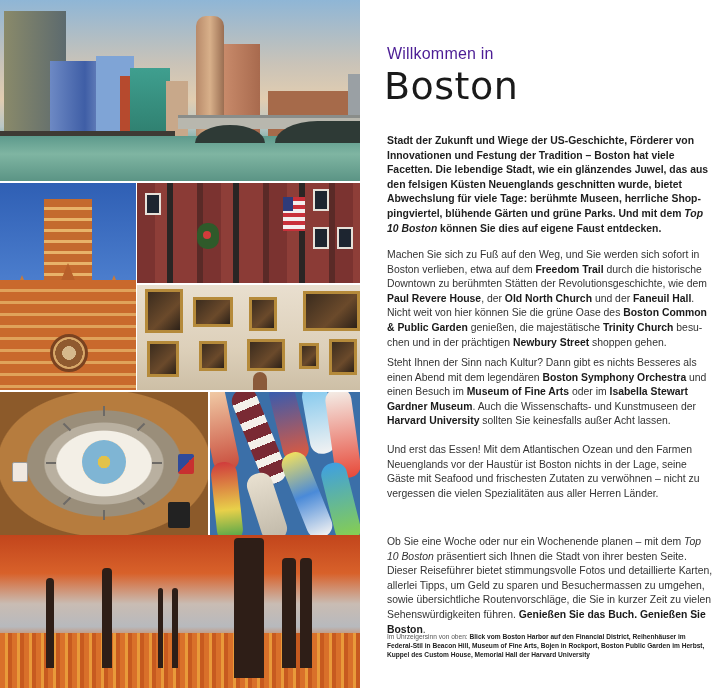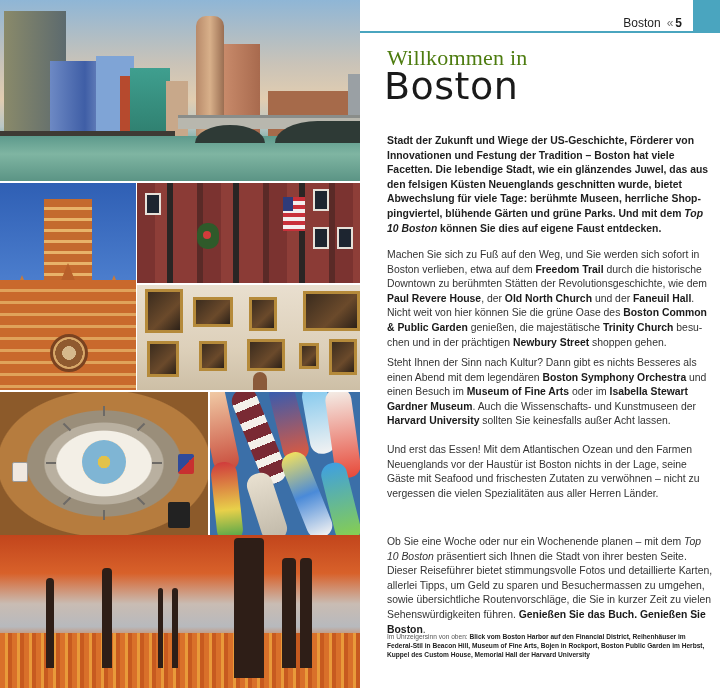--- a/index.html
+++ b/index.html
@@ -66,21 +66,21 @@
 
   
   .page { position: absolute; left: 360px; top: 0; width: 360px; height: 688px; background: #fff; }
   .header-bar { position: absolute; left: 0; right: 0; top: 0; height: 33px; }
   .header-rule { position: absolute; left: 0; right: 0; top: 31px; height: 2px; background: #4aa5bf; }
   .header-tab { position: absolute; right: 0; top: 0; width: 27px; height: 33px; background: #4aa5bf; }
   .running-head { position: absolute; right: 38px; top: 16px; font-family: "Liberation Sans", sans-serif; font-size: 12px; color: #1f1f1f; white-space: nowrap; }
   .running-head .sep { color: #777; margin: 0 4px 0 6px; letter-spacing: -2px; }
   .running-head .num { font-weight: bold; }
 
-  .title-small { position: absolute; left: 27px; top: 45px; font-family: Liberation Serif, serif; font-size: 22px; color: #4d7c0f; letter-spacing: 0.2px; }
+  .title-small { position: absolute; left: 27px; top: 45px; font-family: Liberation Sans, sans-serif; font-size: 16px; color: #4c1d95; letter-spacing: 0.2px; }
   .title-big { position: absolute; left: 24px; top: 64px; font-family: "DejaVu Sans", sans-serif; font-size: 38px; color: #1a1a1a; letter-spacing: 0.5px; }
 
   .body { position: absolute; left: 27px; width: 327px; font-family: "Liberation Sans", sans-serif; font-size: 10.4px; line-height: 14.6px; color: #333; }
   .body.intro { top: 134px; font-weight: bold; color: #1e1e1e; }
   .body b { color: #1a1a1a; }
   .body i { font-style: italic; }
   .p2 { top: 248px; }
   .p3 { top: 356px; }
   .p4 { top: 443px; }
   .p5 { top: 535px; }
@@ -177,27 +177,20 @@
     <div class="trunk" style="left:158px;width:5px;height:80px;"></div>
     <div class="trunk" style="left:172px;width:6px;height:80px;"></div>
     <div class="trunk" style="left:234px;width:30px;height:140px;bottom:10px;"></div>
     <div class="trunk" style="left:282px;width:14px;height:110px;"></div>
     <div class="trunk" style="left:300px;width:12px;height:110px;"></div>
   </div>
 </div>
 
 <div class="page">
 
-  <div class="header-bar">
-    <div class="running-head">
-      <span>Boston</span><span class="sep">«</span><span class="num">5</span>
-    </div>
-    <div class="header-rule"></div>
-    <div class="header-tab"></div>
-  </div>
 
   <div class="title-small">Willkommen in</div>
   <div class="title-big">Boston</div>
 
   <p class="body intro"><span>Stadt der Zukunft und Wiege der US-Geschichte, Förderer von Innovationen und Festung der Tradition – Boston hat viele Facetten. Die lebendige Stadt, wie ein glänzendes Juwel, das aus den felsigen Küsten Neuenglands geschnitten wurde, bietet Abwechslung für viele Tage: berühmte Museen, herrliche Shop­pingviertel, blühende Gärten und grüne Parks. Und mit dem </span><i>Top 10 Boston</i><span> können Sie dies auf eigene Faust entdecken.</span></p>
 
   <p class="body p2"><span>Machen Sie sich zu Fuß auf den Weg, und Sie werden sich sofort in Boston verlieben, etwa auf dem </span><b>Freedom Trail</b><span> durch die historische Downtown zu berühmten Stätten der Revolutionsgeschichte, wie dem </span><b>Paul Revere House</b><span>, der </span><b>Old North Church</b><span> und der </span><b>Faneuil Hall</b><span>. Nicht weit von hier können Sie die grüne Oase des </span><b>Boston Common &amp; Public Garden</b><span> genießen, die majestätische </span><b>Trinity Church</b><span> besu­chen und in der prächtigen </span><b>Newbury Street</b><span> shoppen gehen.</span></p>
 
   <p class="body p3"><span>Steht Ihnen der Sinn nach Kultur? Dann gibt es nichts Besseres als einen Abend mit dem legendären </span><b>Boston Symphony Orchestra</b><span> und einen Besuch im </span><b>Museum of Fine Arts</b><span> oder im </span><b>Isabella Stewart Gardner Museum</b><span>. Auch die Wissenschafts- und Kunstmuseen der </span><b>Harvard University</b><span> sollten Sie keinesfalls außer Acht lassen.</span></p>
 

